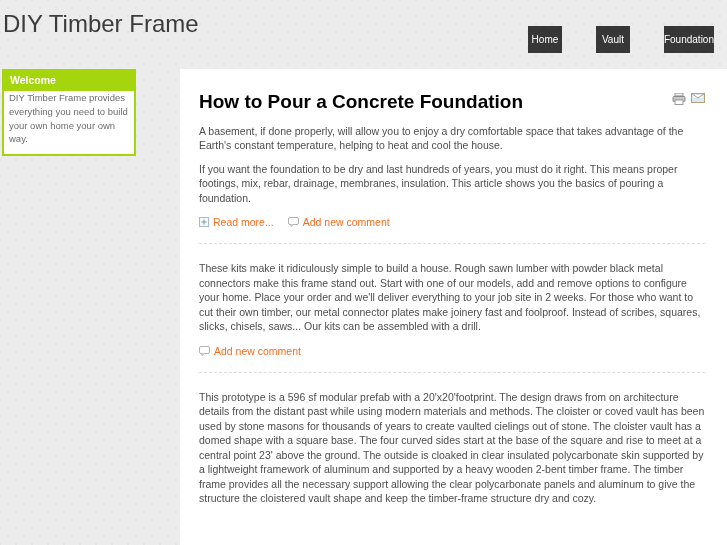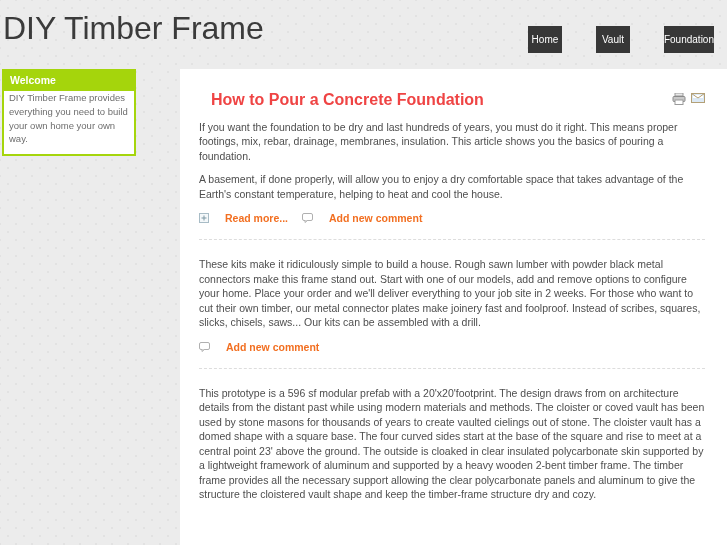--- a/index.html
+++ b/index.html
@@ -14,21 +14,21 @@
     background-position:0 0, 8px 8px;
     position:relative;
     overflow:hidden;
     color:#4f4f4f;
   }
   .page { position:absolute; inset:0; }
 
   
   .site-title {
     position:absolute; left:3px; top:10px;
-    font-size:32px; font-weight:400; color:#3b3b3b; letter-spacing:0px;
+    font-size:24px; font-weight:400; color:#3b3b3b; letter-spacing:0px;
   }
   .nav { position:absolute; top:26px; right:13px; display:flex; gap:8px; }
   .nav-btn {
     background:#373737; color:#fff; border:none;
     font-family:"Liberation Sans", sans-serif;
     font-size:10px; padding:8px 0; min-width:34px;
     text-align:center; cursor:pointer; display:inline-block;margin-left:26px;
   }
 
   
@@ -42,26 +42,26 @@
     padding:0 5px 8px 5px; color:#6e6e6e; font-size:9.5px; line-height:1.45;
   }
 
   
   .main-panel {
     position:absolute; left:180px; top:69px; right:0; bottom:0;
     background:#fff; padding:22px 22px 10px 19px; overflow:hidden;
   }
   .article { position:relative; }
   .article-head { display:flex; justify-content:space-between; align-items:flex-start; }
-  .article-title { color:#ef4444; font-size:16px; font-weight:bold; margin-bottom:11px;margin-left:12px; }
+  .article-title { color:#000000; font-size:19px; font-weight:bold; margin-bottom:11px; }
   .article-icons { display:flex; gap:5px; margin-top:2px; }
   .article-icons a { display:inline-block; line-height:0; cursor:pointer; }
   .article p { font-size:10.5px; line-height:1.38; color:#4e4e4e; margin-bottom:9px; }
   .article-links { display:flex; gap:14px; align-items:center; margin-top:11px; font-size:10.5px; }
-  .link { color:#f26f21; text-decoration:none; display:inline-flex; align-items:center; gap:16px; cursor:pointer;font-weight:bold; }
+  .link { color:#f26f21; text-decoration:none; display:inline-flex; align-items:center; gap:4px; cursor:pointer; }
   .divider { border:none; border-top:1px dashed #ddd; margin:15px 0 17px 0; }
   svg { display:block; }
 </style>
 </head>
 <body>
 
 <div class="page">
 
   <div class="site-title">DIY Timber Frame</div>
   <div class="nav">
@@ -90,22 +90,22 @@
           </a>
           <a>
             <svg width="14" height="10" viewBox="0 0 14 10">
                 <rect x="0.5" y="0.5" width="13" height="9" fill="#dce9f5" stroke="#b3a077" stroke-width="1"></rect>
                 <rect x="2" y="2" width="10" height="3" fill="#ffffff"></rect>
                 <path d="M0.5 0.5 L7 5 L13.5 0.5" fill="none" stroke="#b3a077" stroke-width="1"></path>
               </svg>
           </a>
         </div>
       </div>
+      <p>A basement, if done properly, will allow you to enjoy a dry comfortable space that takes advantage of the Earth's constant temperature, helping to heat and cool the house.</p>
       <p>If you want the foundation to be dry and last hundreds of years, you must do it right. This means proper footings, mix, rebar, drainage, membranes, insulation. This article shows you the basics of pouring a foundation.</p>
-      <p>A basement, if done properly, will allow you to enjoy a dry comfortable space that takes advantage of the Earth's constant temperature, helping to heat and cool the house.</p>
       <div class="article-links">
         <a class="link">
           <span>
               <svg width="10" height="10" viewBox="0 0 10 10">
                 <rect x="0.5" y="0.5" width="9" height="9" fill="#f4f8fa" stroke="#a8bcc6" stroke-width="1"></rect>
                 <path d="M5 2.5 V7.5 M2.5 5 H7.5" stroke="#7d97a3" stroke-width="1"></path>
               </svg>
             </span>
           <span>Read more...</span>
         </a>

